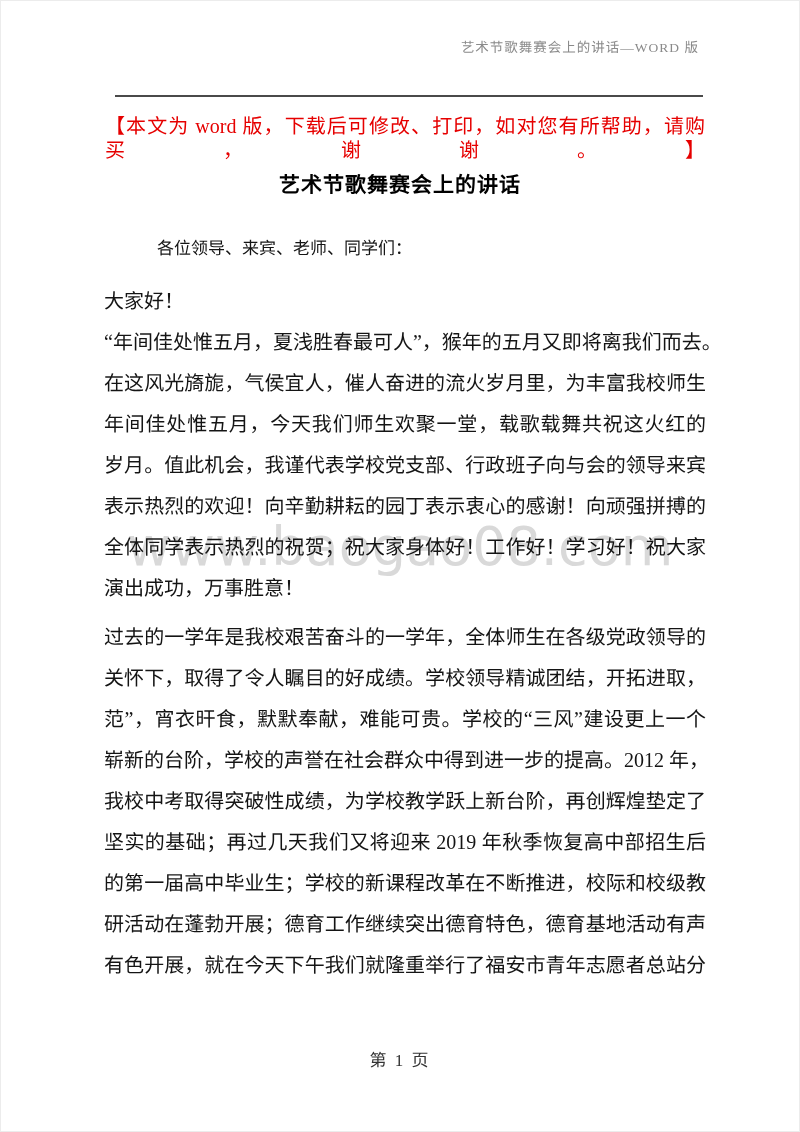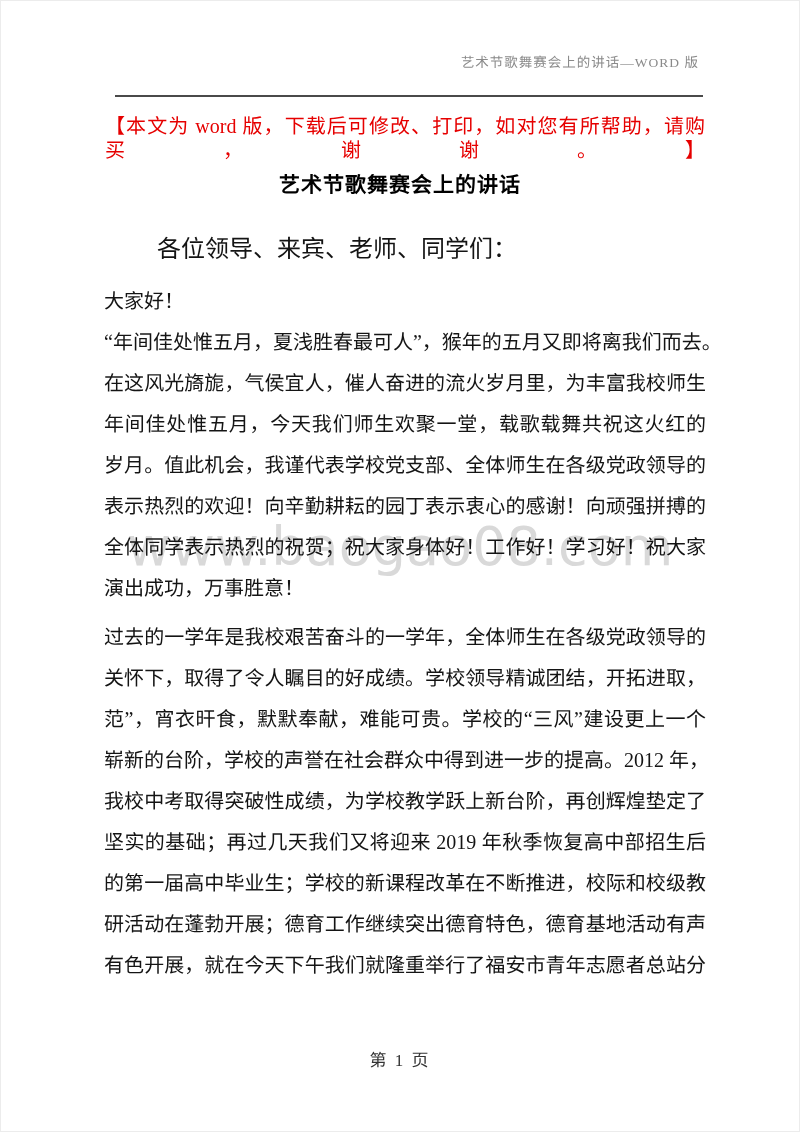--- a/index.html
+++ b/index.html
@@ -8,21 +8,21 @@
     width:800px;height:1132px;
     background:#ffffff;
     box-sizing:border-box;
     border:1px solid #ececec;
     overflow:hidden;
     font-family:"Liberation Serif","DejaVu Serif",serif;
     color:#141414;
   }
   
   .hdr-title{
-    position:absolute;top:54px;right:100px;
+    position:absolute;top:39px;right:100px;
     font-size:13.5px;line-height:16px;
     color:#8a8a8a;letter-spacing:1px;
   }
   .hdr-divider{
     position:absolute;top:94px;left:114px;width:588px;height:2px;
     background:#4a4a4a;
   }
   
   .notice{
     position:absolute;top:113px;left:104px;width:600px;
@@ -33,21 +33,21 @@
   
   .doc-title{
     position:absolute;top:170px;left:0;width:100%;
     text-align:center;
     font-size:21px;line-height:28px;font-weight:700;
     letter-spacing:1px;color:#000;
   }
   
   .greeting{
     position:absolute;top:234px;left:156px;
-    font-size:24px;line-height:28px;
+    font-size:17px;line-height:28px;
   }
   
   .body-text{
     position:absolute;top:280px;left:103px;width:602px;
     font-size:20px;
     z-index:1;
   }
   .line{
     height:41px;line-height:41px;
     text-align:justify;text-align-last:justify;
@@ -88,21 +88,21 @@
 
   <div class="greeting">各位领导、来宾、老师、同学们：</div>
 
   <div class="watermark">www.baogao08.com</div>
 
   <div class="body-text">
     <div class="line para-end">大家好！</div>
     <div class="line">“年间佳处惟五月，夏浅胜春最可人”，猴年的五月又即将离我们而去。</div>
     <div class="line">在这风光旖旎，气侯宜人，催人奋进的流火岁月里，为丰富我校师生</div>
     <div class="line">年间佳处惟五月，今天我们师生欢聚一堂，载歌载舞共祝这火红的</div>
-    <div class="line">岁月。值此机会，我谨代表学校党支部、全体师生在各级党政领导的</div>
+    <div class="line">岁月。值此机会，我谨代表学校党支部、行政班子向与会的领导来宾</div>
     <div class="line">表示热烈的欢迎！向辛勤耕耘的园丁表示衷心的感谢！向顽强拼搏的</div>
     <div class="line">全体同学表示热烈的祝贺；祝大家身体好！工作好！学习好！祝大家</div>
     <div class="line para-end">演出成功，万事胜意！</div>
     <div class="line gap">过去的一学年是我校艰苦奋斗的一学年，全体师生在各级党政领导的</div>
     <div class="line">关怀下，取得了令人瞩目的好成绩。学校领导精诚团结，开拓进取，</div>
     <div class="line">范”，宵衣旰食，默默奉献，难能可贵。学校的“三风”建设更上一个</div>
     <div class="line">崭新的台阶，学校的声誉在社会群众中得到进一步的提高。2012 年，</div>
     <div class="line">我校中考取得突破性成绩，为学校教学跃上新台阶，再创辉煌垫定了</div>
     <div class="line">坚实的基础；再过几天我们又将迎来 2019 年秋季恢复高中部招生后</div>
     <div class="line">的第一届高中毕业生；学校的新课程改革在不断推进，校际和校级教</div>

